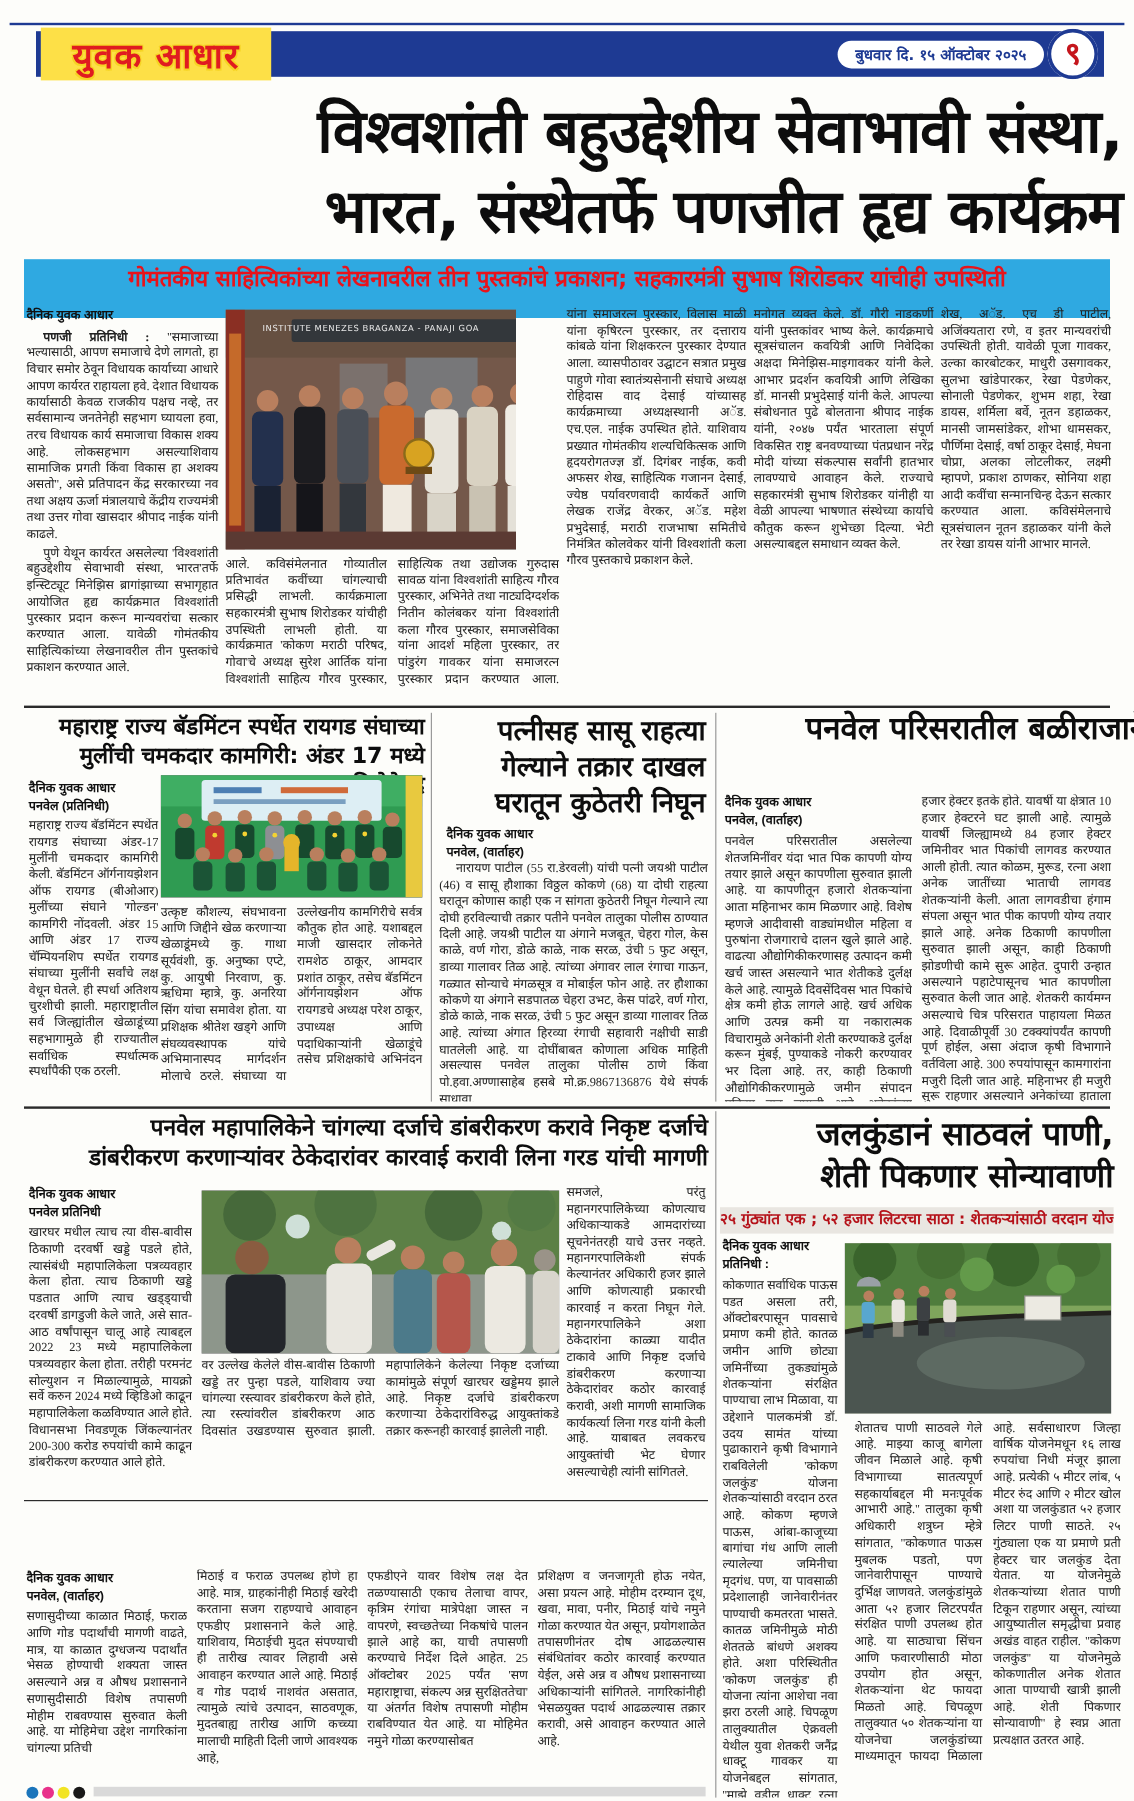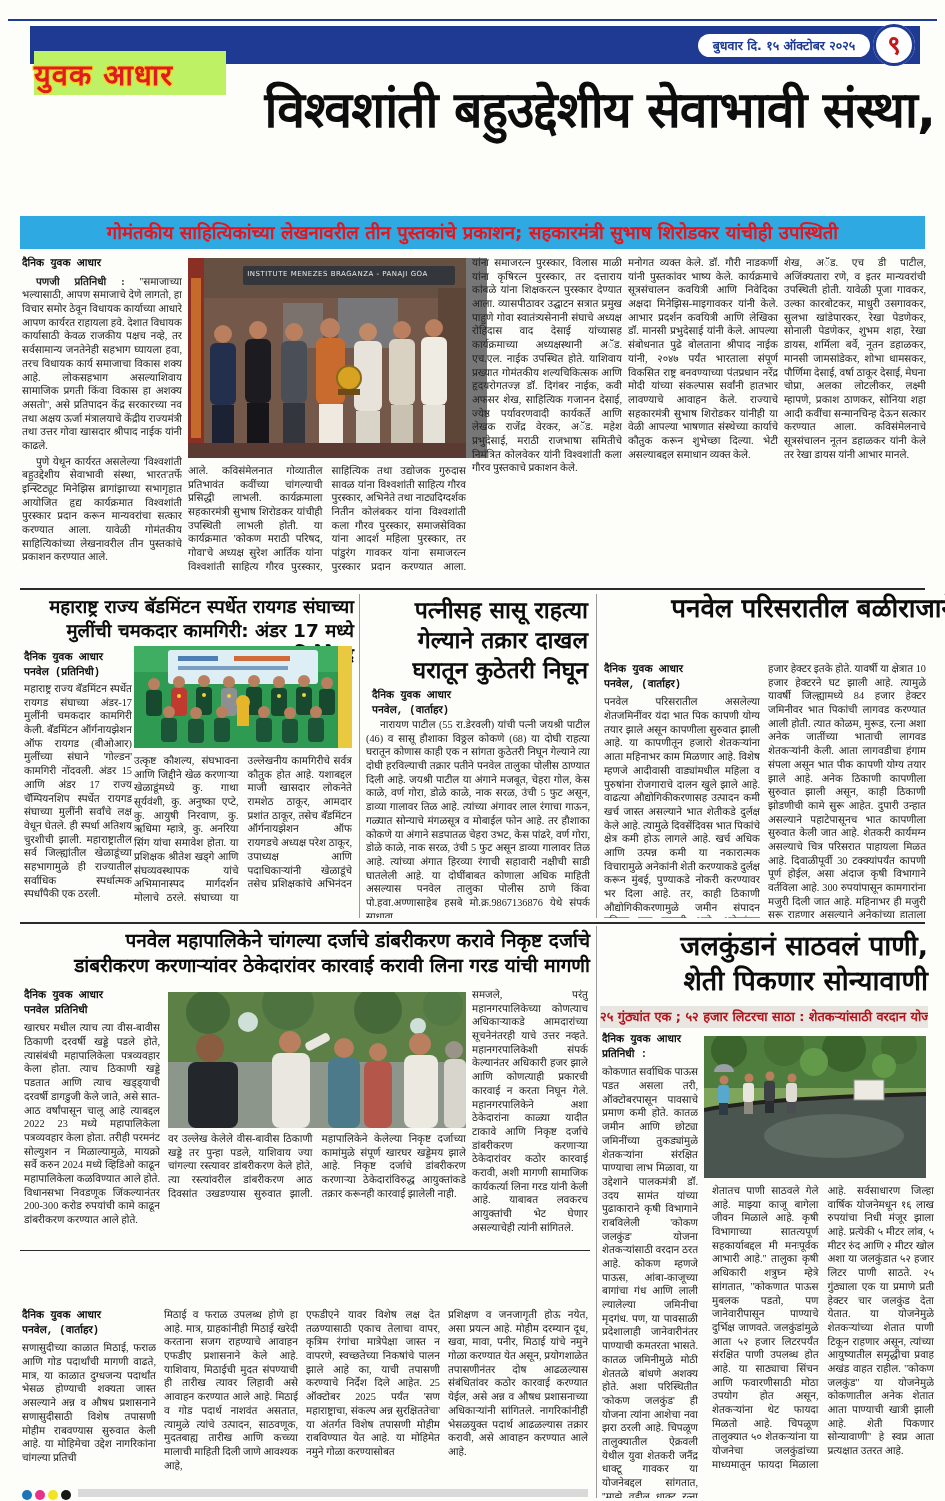--- a/index.html
+++ b/index.html
@@ -1,29 +1,29 @@
 <!DOCTYPE html>
 <html><head>
 <meta charset="utf-8">
 <style>
   html,body{margin:0;padding:0;background:#e8e8e8;}
   #page{position:relative;width:945px;height:1501px;background:#fdfdfa;margin:0 auto;overflow:hidden;
         font-family:"Liberation Serif", serif;color:#1b1b1b;}
   .abs{position:absolute;}
   .col{font-size:10.3px;line-height:1.33;text-align:justify;overflow:hidden;color:#222;}
   .para{text-indent:14px;margin:0 0 2px 0;}
-  .byline{font-family:Liberation Mono, monospace;font-weight:bold;font-size:10.5px;line-height:1.4;color:#111;margin-bottom:4px;}
+  .byline{font-family:Liberation Sans, sans-serif;font-weight:bold;font-size:10.5px;line-height:1.4;color:#111;margin-bottom:4px;}
   .hrule{background:#2b2b2b;height:2px;}
   .vrule{background:#9a9a9a;width:1px;}
   .headline{font-family:"DejaVu Sans", sans-serif;font-weight:bold;color:#0d0d0d;text-align:right;}
   .two-col{column-count:2;column-gap:9px;}
   .photo{overflow:hidden;background:#777;}
   .photo svg{display:block;}
   #mast-bar{background:#1e3a93;}
-  #logo-box{background:#bef264;display:flex;align-items:center;margin-top:28px;}
+  #logo-box{background:#fde047;display:flex;align-items:center;justify-content:center;}
   #logo-text{font-family:"DejaVu Sans", sans-serif;font-weight:bold;font-size:29px;color:#e01b20;
              text-shadow:1px 1px 0 #f6d324,-1px -1px 0 #f6d324,1px -1px 0 #f6d324,-1px 1px 0 #f6d324;letter-spacing:1px;}
   #date-pill{background:#ffffff;border-radius:12px;color:#1e3a93;font-family:"DejaVu Sans", sans-serif;
              font-weight:bold;font-size:12.5px;text-align:center;line-height:23px;}
   #page-circle{background:#ffffff;border-radius:50%;color:#c5161d;font-family:"DejaVu Sans", sans-serif;
              font-weight:bold;font-size:26px;text-align:center;line-height:42px;box-shadow:0 0 0 3px #1e3a93 inset;}
   #lead-headline-1,#lead-headline-2{font-size:50px;line-height:64px;letter-spacing:-1px;white-space:nowrap;}
   #lead-subhead{background:#2fa9e1;color:#e8131b;font-family:"DejaVu Sans", sans-serif;font-weight:bold;
                 font-size:18.5px;text-align:center;line-height:33px;white-space:nowrap;overflow:hidden;}
   .sec-headline{line-height:1.3;}
@@ -42,31 +42,32 @@
 
   <div class="abs" style="left:8px;top:19px;width:929px;height:2px;background:#1e3a93;"></div>
   <div id="mast-bar" class="abs" style="left:30px;top:26px;width:890px;height:38px;"></div>
   <div id="logo-box" class="abs" style="left:34px;top:23px;width:192px;height:44px;">
     <span id="logo-text">युवक आधार</span>
   </div>
   <div id="date-pill" class="abs" style="left:698px;top:34px;width:172px;height:23px;">बुधवार दि. १५ ऑक्टोबर २०२५</div>
   <div id="page-circle" class="abs" style="left:873px;top:24px;width:42px;height:42px;">९</div>
 
   <div id="lead-headline-1" class="abs headline" style="left:10px;top:78px;width:925px;height:66px;">विश्वशांती बहुउद्देशीय सेवाभावी संस्था,</div>
-  <div id="lead-subhead" class="abs" style="left:20px;top:216px;width:905px;height:33px;text-align:center;">गोमंतकीय साहित्यिकांच्या लेखनावरील तीन पुस्तकांचे प्रकाशन; सहकारमंत्री सुभाष शिरोडकर यांचीही उपस्थिती</div>
+  <div id="lead-headline-2" class="abs headline" style="left:10px;top:144px;width:925px;height:66px;">भारत, संस्थेतर्फे पणजीत हृद्य कार्यक्रम</div>
+  <div id="lead-subhead" class="abs" style="left:20px;top:216px;width:905px;height:49px;text-align:center;">गोमंतकीय साहित्यिकांच्या लेखनावरील तीन पुस्तकांचे प्रकाशन; सहकारमंत्री सुभाष शिरोडकर यांचीही उपस्थिती</div>
 
   <div class="abs col" style="left:22px;top:256px;width:160px;height:328px;">
     <div class="byline">
       <div>दैनिक युवक आधार</div>
     </div>
     <p class="para"><b>पणजी प्रतिनिधी :</b> <span>''समाजाच्या भल्यासाठी, आपण समाजाचे देणे लागतो, हा विचार समोर ठेवून विधायक कार्याच्या आधारे आपण कार्यरत राहायला हवे. देशात विधायक कार्यासाठी केवळ राजकीय पक्षच नव्हे, तर सर्वसामान्य जनतेनेही सहभाग घ्यायला हवा, तरच विधायक कार्य समाजाचा विकास शक्य आहे. लोकसहभाग असल्याशिवाय सामाजिक प्रगती किंवा विकास हा अशक्य असतो'', असे प्रतिपादन केंद्र सरकारच्या नव तथा अक्षय ऊर्जा मंत्रालयाचे केंद्रीय राज्यमंत्री तथा उत्तर गोवा खासदार श्रीपाद नाईक यांनी काढले.</span></p>
     <p class="para">पुणे येथून कार्यरत असलेल्या 'विश्वशांती बहुउद्देशीय सेवाभावी संस्था, भारत'तर्फे इन्स्टिट्यूट मिनेझिस ब्रागांझाच्या सभागृहात आयोजित हृद्य कार्यक्रमात विश्वशांती पुरस्कार प्रदान करून मान्यवरांचा सत्कार करण्यात आला. यावेळी गोमंतकीय साहित्यिकांच्या लेखनावरील तीन पुस्तकांचे प्रकाशन करण्यात आले.</p>
   </div>
 
-  <div class="abs photo" style="left:188px;top:258px;width:299px;height:200px;">
+  <div class="abs photo" style="left:188px;top:258px;width:242px;height:200px;">
     <svg width="278" height="200" viewBox="0 0 278 200">
       <rect x="0" y="0" width="278" height="200" fill="#74584a"></rect>
       <rect x="0" y="0" width="278" height="40" fill="#665041"></rect>
       <rect x="0" y="0" width="16" height="200" fill="#8a2f23"></rect>
       <rect x="3" y="20" width="10" height="160" fill="#c56a2a"></rect>
       <rect x="250" y="30" width="28" height="170" fill="#5d4638"></rect>
       <rect x="55" y="8" width="212" height="19" rx="2" fill="#33373b"></rect>
       <rect x="150" y="40" width="60" height="50" fill="#7a95a8" opacity="0.5"></rect>
       <rect x="95" y="45" width="40" height="45" fill="#8aa0b0" opacity="0.35"></rect>
 

